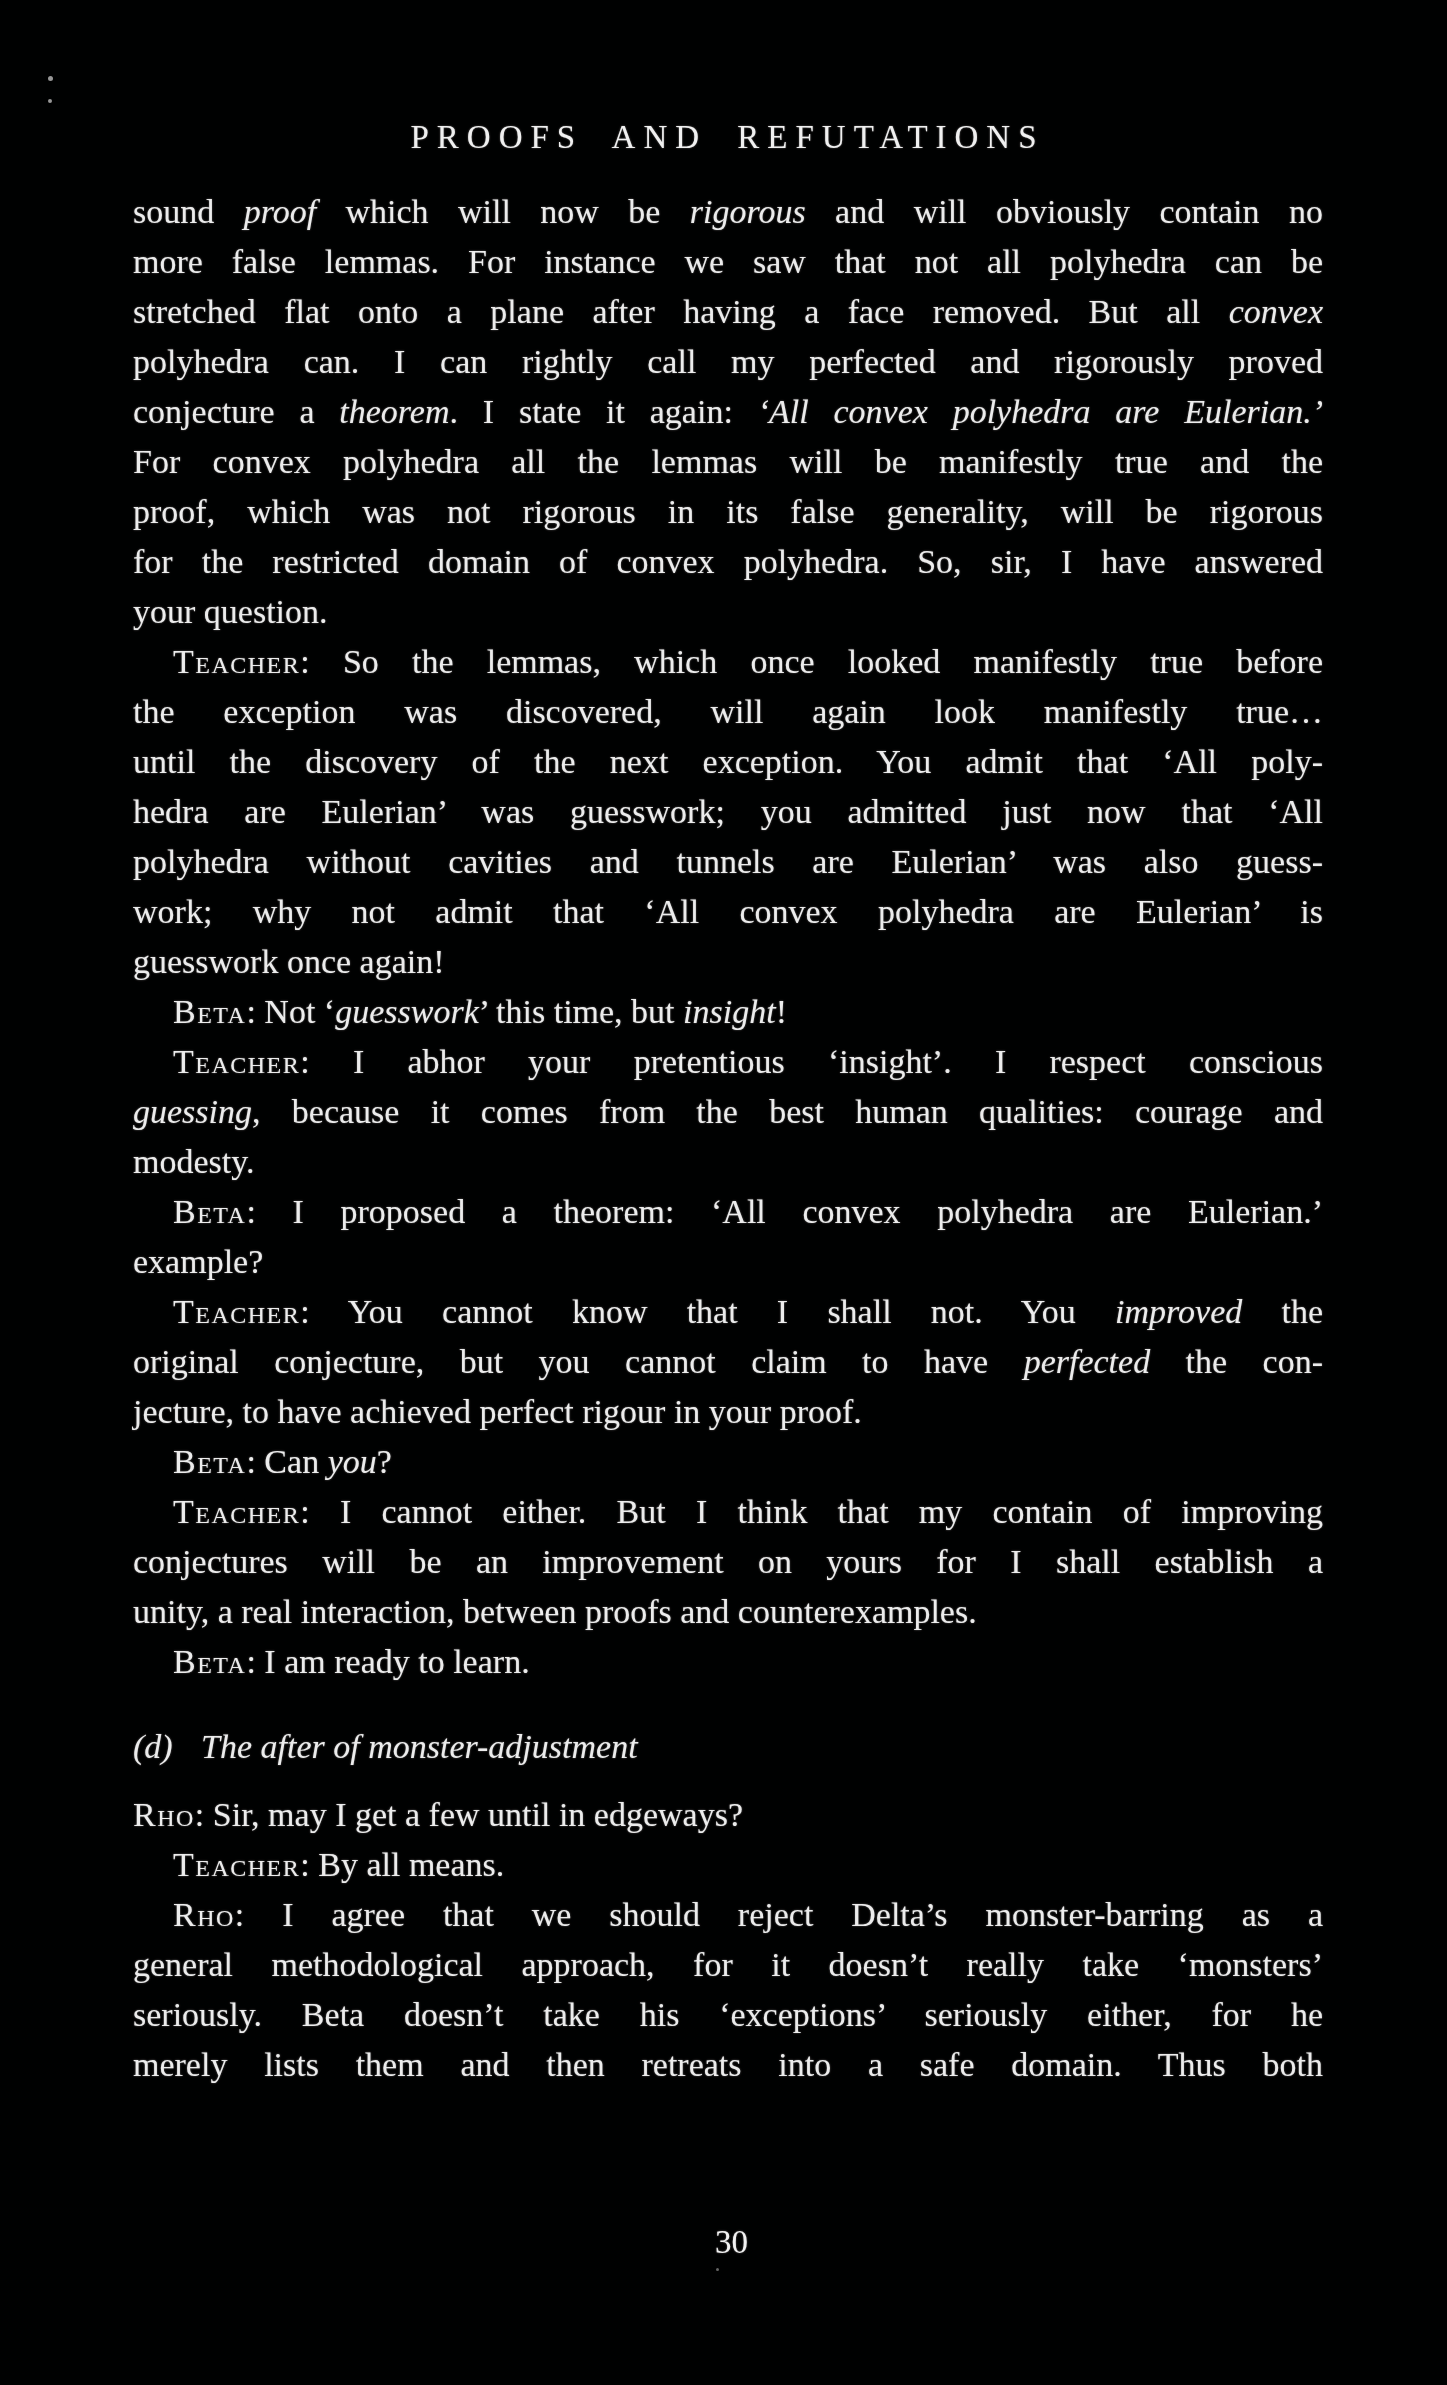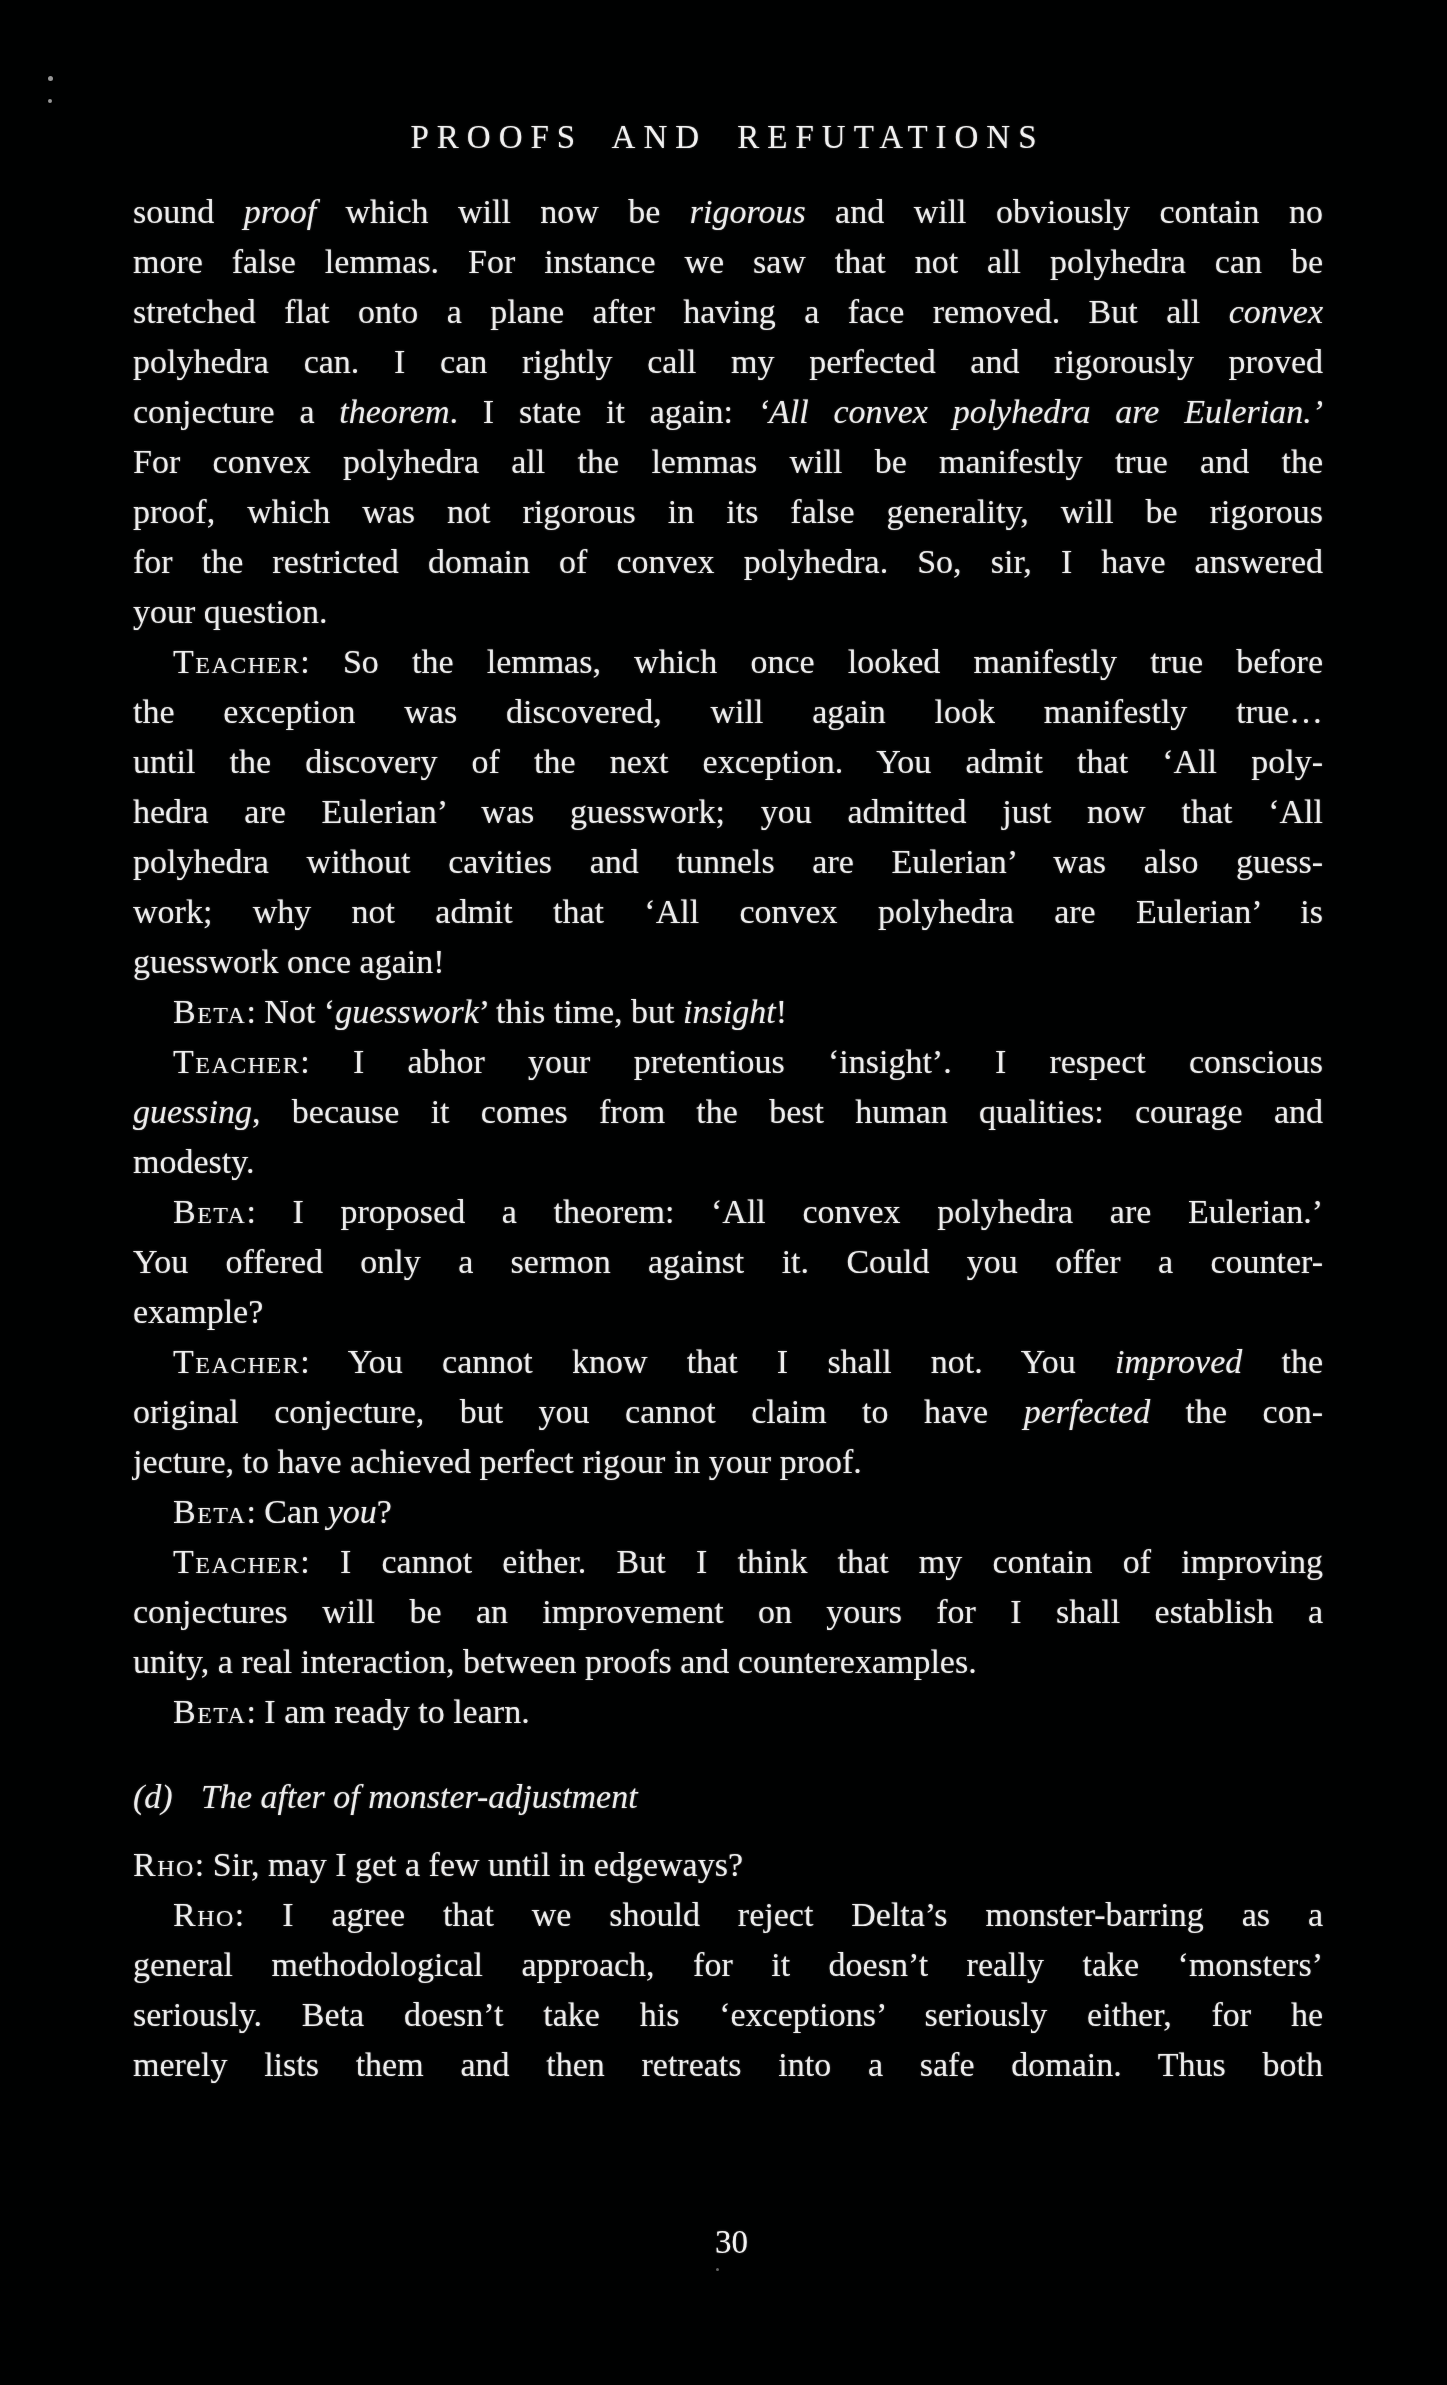--- a/index.html
+++ b/index.html
@@ -58,32 +58,32 @@
       <div class="line just"><span>until the discovery of the next exception. You admit that ‘All poly-</span></div>
       <div class="line just"><span>hedra are Eulerian’ was guesswork; you admitted just now that ‘All</span></div>
       <div class="line just"><span>polyhedra without cavities and tunnels are Eulerian’ was also guess-</span></div>
       <div class="line just"><span>work; why not admit that ‘All convex polyhedra are Eulerian’ is</span></div>
       <div class="line"><span>guesswork once again!</span></div>
       <div class="line ind"><span class="sc">Beta</span><span>: Not ‘</span><span class="i">guesswork</span><span>’ this time, but </span><span class="i">insight</span><span>!</span></div>
       <div class="line just ind"><span class="sc">Teacher</span><span>: I abhor your pretentious ‘insight’. I respect conscious</span></div>
       <div class="line just"><span class="i">guessing</span><span>, because it comes from the best human qualities: courage and</span></div>
       <div class="line"><span>modesty.</span></div>
       <div class="line just ind"><span class="sc">Beta</span><span>: I proposed a theorem: ‘All convex polyhedra are Eulerian.’</span></div>
-      <div class="line just"><span>You offered only a sermon against it. Could you offer a counter-</span></div>
       <div class="line"><span>example?</span></div>
       <div class="line just ind"><span class="sc">Teacher</span><span>: You cannot know that I shall not. You </span><span class="i">improved</span><span> the</span></div>
       <div class="line just"><span>original conjecture, but you cannot claim to have </span><span class="i">perfected</span><span> the con-</span></div>
       <div class="line"><span>jecture, to have achieved perfect rigour in your proof.</span></div>
       <div class="line ind"><span class="sc">Beta</span><span>: Can </span><span class="i">you</span><span>?</span></div>
       <div class="line just ind"><span class="sc">Teacher</span><span>: I cannot either. But I think that my contain of improving</span></div>
       <div class="line just"><span>conjectures will be an improvement on yours for I shall establish a</span></div>
       <div class="line"><span>unity, a real interaction, between proofs and counterexamples.</span></div>
       <div class="line ind"><span class="sc">Beta</span><span>: I am ready to learn.</span></div>
       <div class="line heading"><span class="i">(d)</span><span>  </span><span class="i">The after of monster-adjustment</span></div>
       <div class="line"><span class="sc">Rho</span><span>: Sir, may I get a few until in edgeways?</span></div>
+      <div class="line ind"><span class="sc">Teacher</span><span>: By all means.</span></div>
       <div class="line just ind"><span class="sc">Rho</span><span>: I agree that we should reject Delta’s monster-barring as a</span></div>
       <div class="line just"><span>general methodological approach, for it doesn’t really take ‘monsters’</span></div>
       <div class="line just"><span>seriously. Beta doesn’t take his ‘exceptions’ seriously either, for he</span></div>
       <div class="line just"><span>merely lists them and then retreats into a safe domain. Thus both</span></div>
     </div>
 
   <div class="pagenum">30</div>
 </div>
 
 </body></html>

